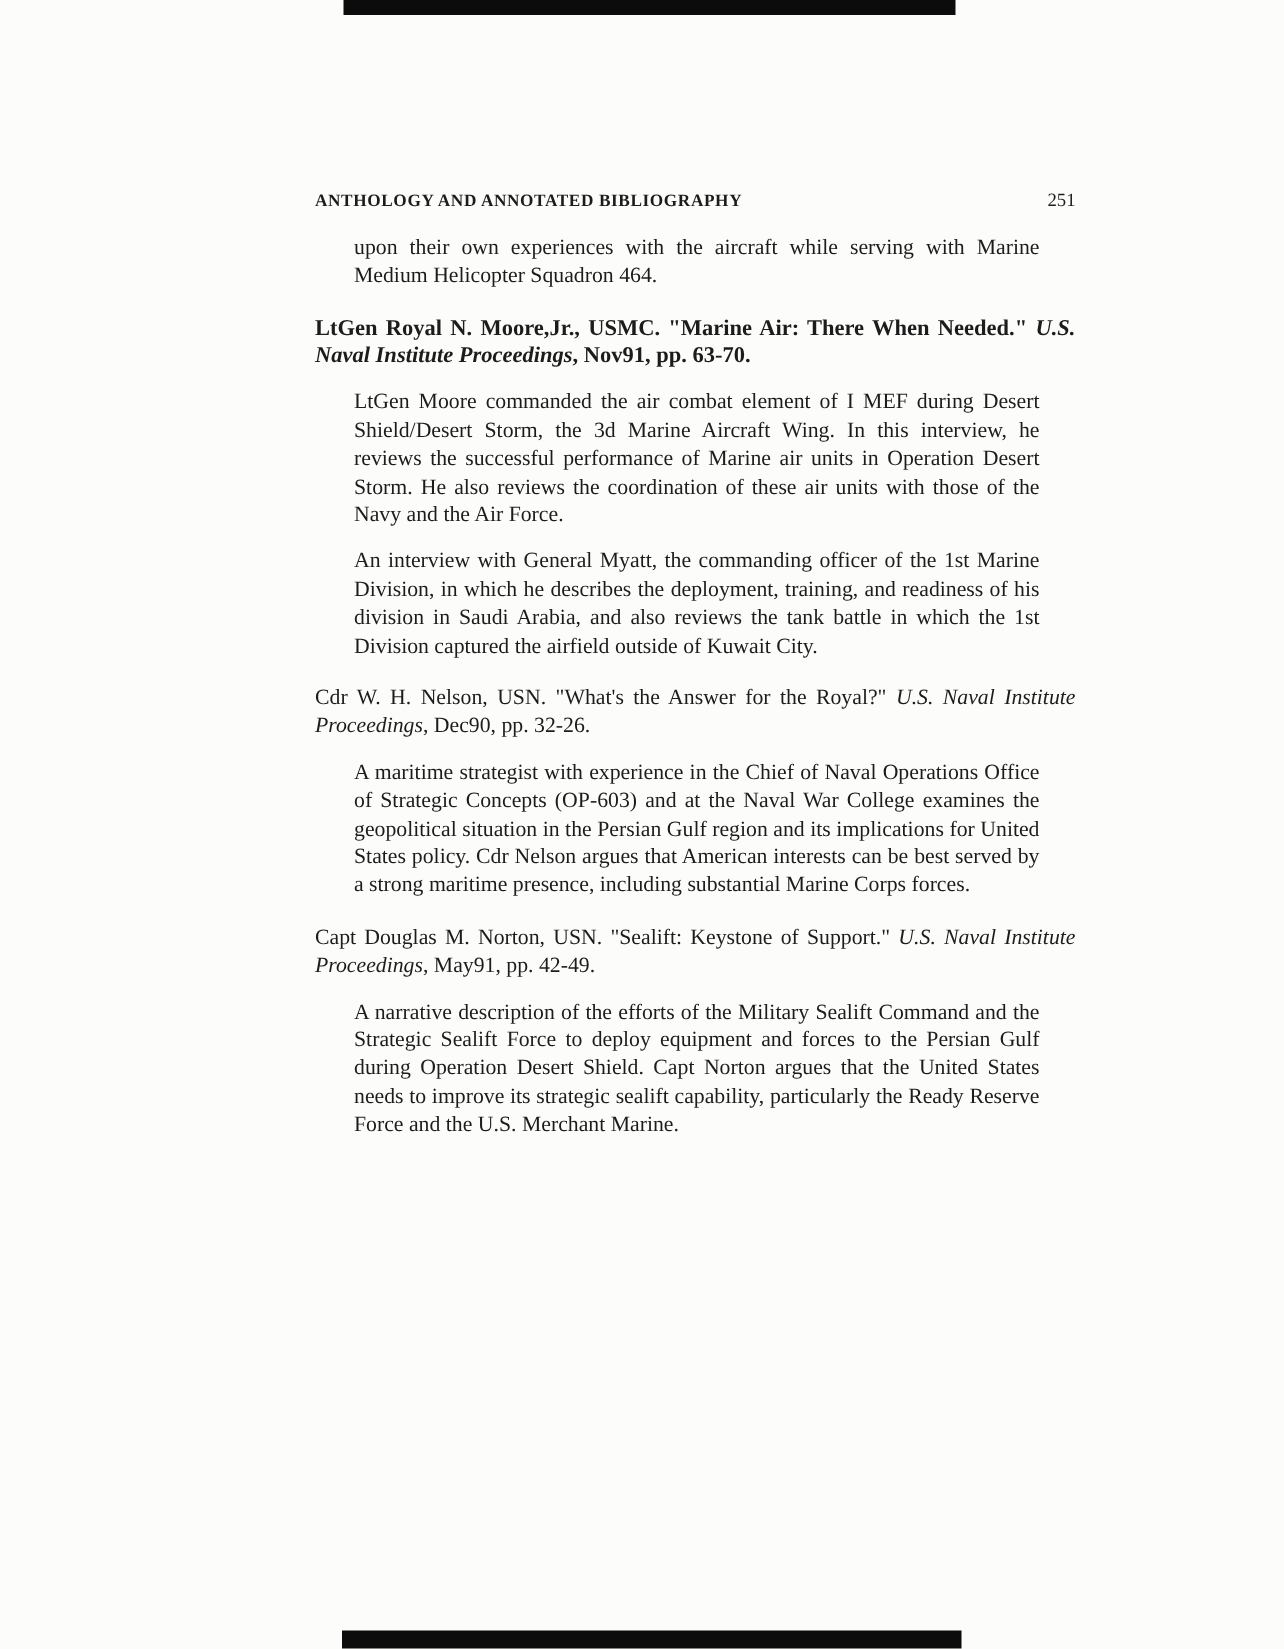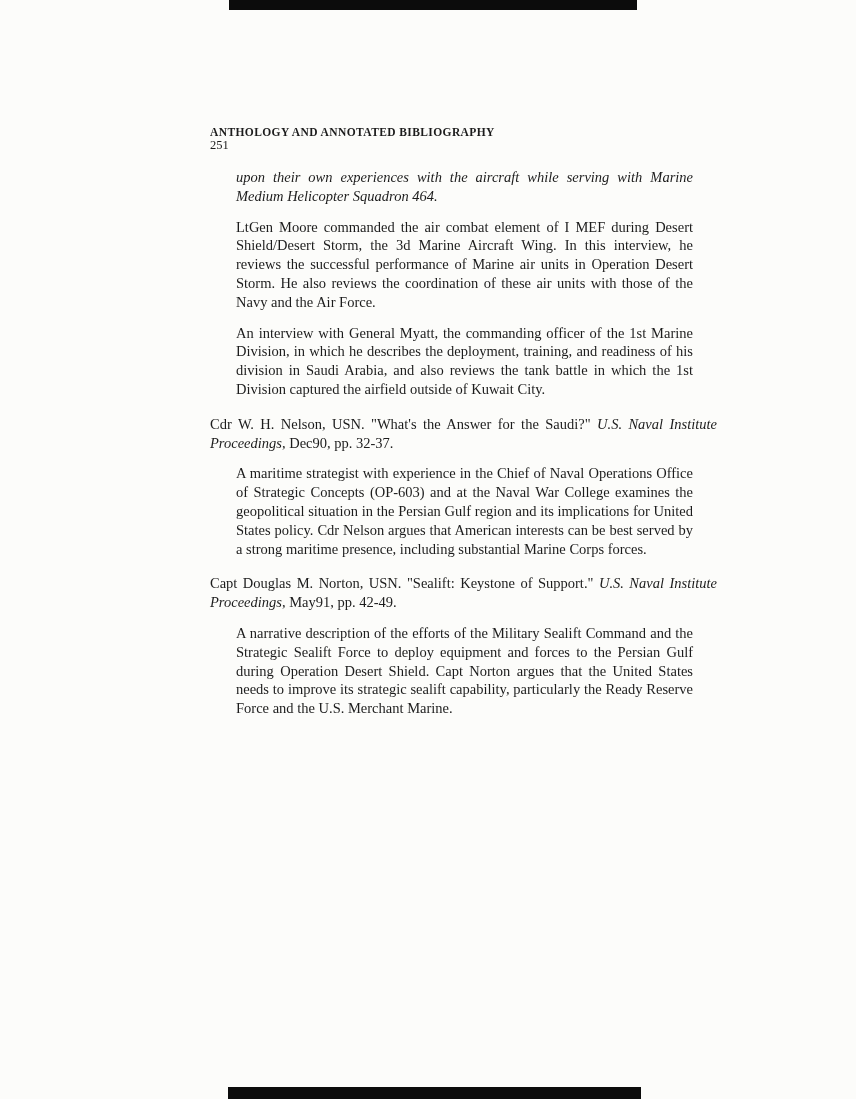--- a/index.html
+++ b/index.html
@@ -18,43 +18,42 @@
 
   .content {
     position: absolute;
     left: 210px;
     top: 126px;
     width: 507px;
   }
   .page-header {
     display: flex;
     justify-content: space-between;
-    align-items: flex-start;
+    align-items: center;
     margin-bottom: 15px;
-    flex-direction: column;
   }
   .header-title {
     font-weight: bold;
     font-size: 11.5px;
     letter-spacing: 0.4px;
   }
   .page-number {
     font-weight: normal;
     font-size: 12.5px;
   }
   p { margin: 0; }
   .annotation {
     font-size: 14.5px;
     line-height: 18.8px;
     text-align: justify;
     margin-left: 26px;
     margin-right: 24px;
     margin-top: 12px;
   }
-  .annotation.first { margin-top: 0; font-style: italic; }
+  .annotation.first { margin-top: 0; }
   .citation {
     font-size: 14.5px;
     line-height: 18.8px;
     text-align: justify;
     margin-top: 16px;
   }
   .citation.bold {
     font-weight: bold;
     font-size: 15px;
   }
@@ -69,29 +68,30 @@
   <div class="content">
 
     <header class="page-header">
       <span class="header-title">ANTHOLOGY AND ANNOTATED BIBLIOGRAPHY</span>
       <span class="page-number">251</span>
     </header>
 
     <p class="annotation first">upon their own experiences with the aircraft while serving with Marine Medium Helicopter Squadron 464.</p>
 
     <section class="entry">
+      <p class="citation bold"><span>LtGen Royal N. Moore,Jr., USMC.  "Marine Air: There When Needed." </span><em class="journal">U.S. Naval Institute Proceedings</em><span>, Nov91, pp. 63-70.</span></p>
       <p class="annotation">LtGen Moore commanded the air combat element of I MEF during Desert Shield/Desert Storm, the 3d Marine Aircraft Wing.  In this interview, he reviews the successful performance of Marine air units in Operation Desert Storm.  He also reviews the coordination of these air units with those of the Navy and the Air Force.</p>
     </section>
 
     <section class="entry">
       <p class="annotation">An interview with General Myatt, the commanding officer of the 1st Marine Division, in which he describes the deployment, training, and readiness of his division in Saudi Arabia, and also reviews the tank battle in which the 1st Division captured the airfield outside of Kuwait City.</p>
     </section>
 
     <section class="entry">
-      <p class="citation"><span>Cdr W. H. Nelson, USN.  "What's the Answer for the Saudi?" </span><em class="journal">U.S. Naval Institute Proceedings</em><span>, Dec90, pp. 32-37.</span></p>
+      <p class="citation"><span>Cdr W. H. Nelson, USN.  "What's the Answer for the Royal?" </span><em class="journal">U.S. Naval Institute Proceedings</em><span>, Dec90, pp. 32-26.</span></p>
       <p class="annotation">A maritime strategist with experience in the Chief of Naval Operations Office of Strategic Concepts (OP-603) and at the Naval War College examines the geopolitical situation in the Persian Gulf region and its implications for United States policy.  Cdr Nelson argues that American interests can be best served by a strong maritime presence, including substantial Marine Corps forces.</p>
     </section>
 
     <section class="entry">
       <p class="citation"><span>Capt Douglas M. Norton, USN.  "Sealift: Keystone of Support." </span><em class="journal">U.S. Naval Institute Proceedings</em><span>, May91, pp. 42-49.</span></p>
       <p class="annotation">A narrative description of the efforts of the Military Sealift Command and the Strategic Sealift Force to deploy equipment and forces to the Persian Gulf during Operation Desert Shield.  Capt Norton argues that the United States needs to improve its strategic sealift capability, particularly the Ready Reserve Force and the U.S. Merchant Marine.</p>
     </section>
 
     <section class="entry">
     </section>

